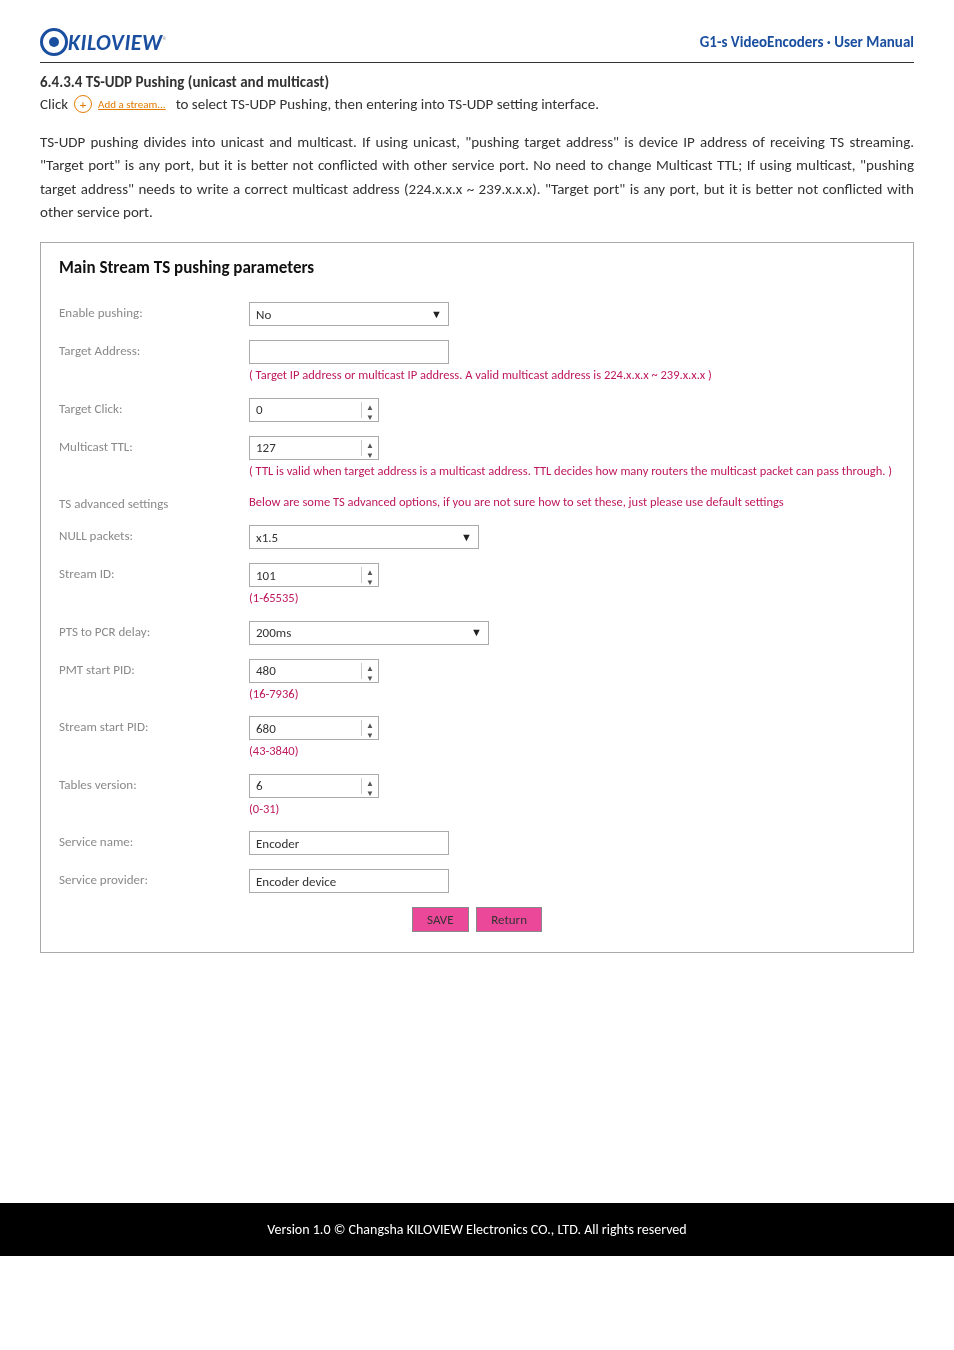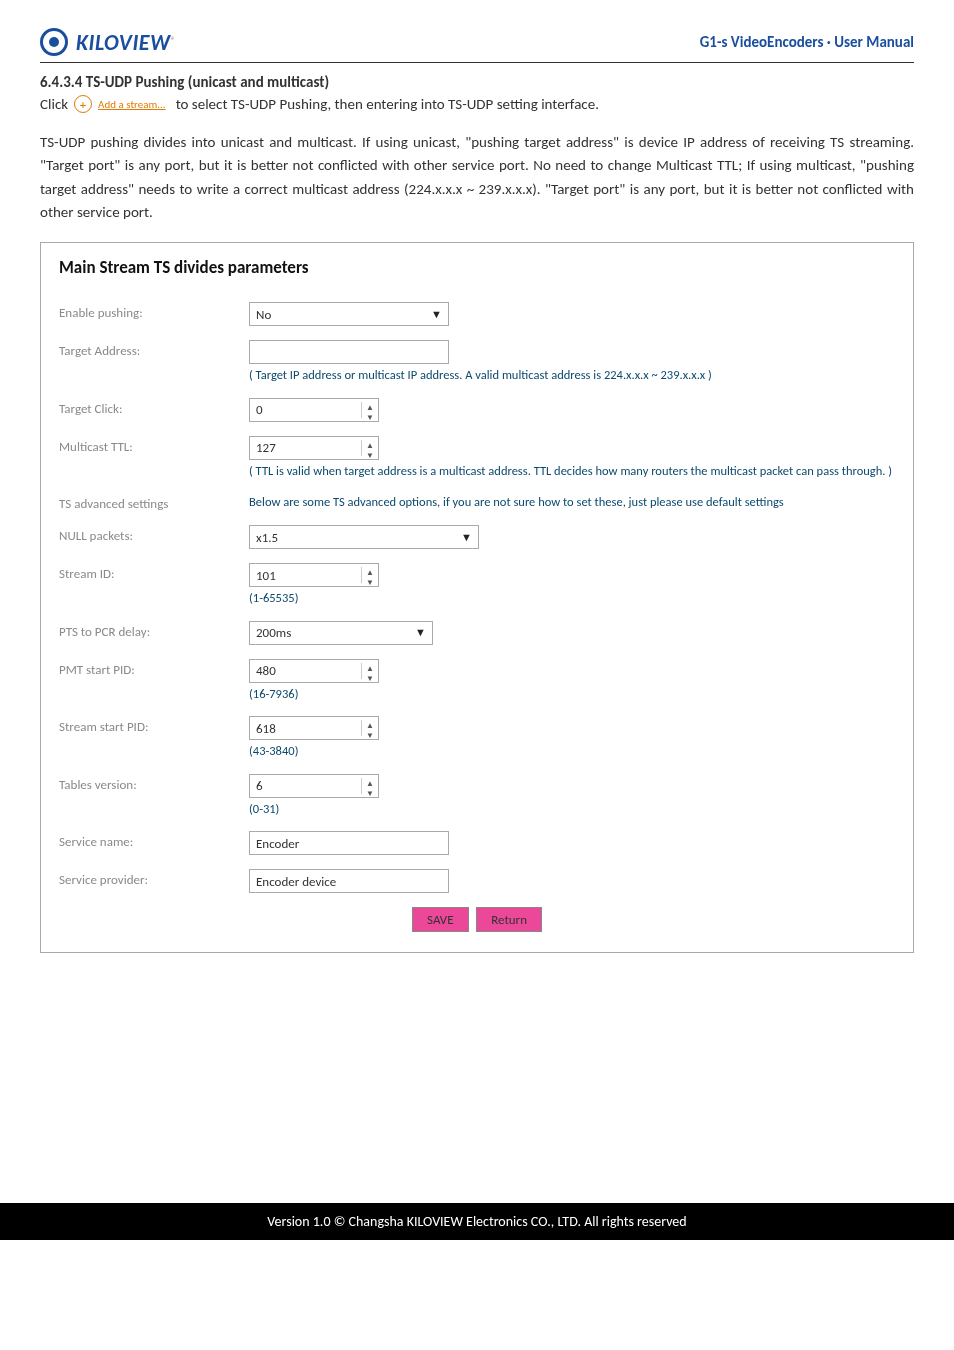--- a/index.html
+++ b/index.html
@@ -15,21 +15,21 @@
   }
   .top-bar {
     display: flex;
     justify-content: space-between;
     align-items: center;
     padding: 8px 0 4px 0;
   }
   .logo {
     display: flex;
     align-items: center;
-    gap: 8px;
+    gap: 0;
   }
   .logo-mark {
     width: 28px; height: 28px;
     border: 3px solid #1a4fa0;
     border-radius: 50%;
     position: relative;
   }
   .logo-mark::after {
     content: "";
     position: absolute;
@@ -136,21 +136,21 @@
     height: 100%;
   }
   .spin span {
     font-size: 8px;
     line-height: 1;
     padding: 1px 4px;
     color: #555;
   }
   .caret { color: #222; font-size: 11px; }
   .hint {
-    color: #0c4a6e;
+    color: #be185d;
     font-size: 12.5px;
     line-height: 1.4;
     margin-top: 2px;
   }
   .btn-row {
     text-align: center;
     margin-top: 14px;
   }
   .btn {
     display: inline-block;
@@ -158,21 +158,21 @@
     background: #ec4899;
     padding: 4px 14px;
     font-size: 13px;
     margin: 0 2px;
   }
   .footer {
     text-align: center;
     color: #fff;
     background: #000;
     font-size: 14px;
-    padding: 10px 0;
+    padding: 18px 0;
     margin-top: 180px;
   }
 </style>
 </head>
 <body>
 
 <div class="page">
   <div class="top-bar">
     <div class="logo">
       <span class="logo-mark"></span>
@@ -189,21 +189,21 @@
   <div class="click-line">
     <span>Click</span>
     <span class="add-icon">+</span>
     <span class="add-link">Add a stream...</span>
     <span>to select TS-UDP Pushing, then entering into TS-UDP setting interface.</span>
   </div>
 
   <div class="body-text">TS-UDP pushing divides into unicast and multicast. If using unicast, "pushing target address" is device IP address of receiving TS streaming. "Target port" is any port, but it is better not conflicted with other service port. No need to change Multicast TTL; If using multicast, "pushing target address" needs to write a correct multicast address (224.x.x.x ~ 239.x.x.x). "Target port" is any port, but it is better not conflicted with other service port.</div>
 
   <div class="panel">
-    <div class="panel-title">Main Stream TS divides parameters</div>
+    <div class="panel-title">Main Stream TS pushing parameters</div>
 
     <div class="form-row">
       <div class="form-label">Enable pushing:</div>
       <div class="form-value">
         <div class="select-box">
           <span>No</span>
           <span class="caret">▼</span>
         </div>
       </div>
     </div>
@@ -272,21 +272,21 @@
               <span>▼</span>
             </span>
         </div>
         <div class="hint">(1-65535)</div>
       </div>
     </div>
 
     <div class="form-row">
       <div class="form-label">PTS to PCR delay:</div>
       <div class="form-value">
-        <div class="select-box" style="width:184px;">
+        <div class="select-box" style="width:240px;">
           <span>200ms</span>
           <span class="caret">▼</span>
         </div>
       </div>
     </div>
 
     <div class="form-row">
       <div class="form-label">PMT start PID:</div>
       <div class="form-value">
         <div class="num-box">
@@ -297,21 +297,21 @@
             </span>
         </div>
         <div class="hint">(16-7936)</div>
       </div>
     </div>
 
     <div class="form-row">
       <div class="form-label">Stream start PID:</div>
       <div class="form-value">
         <div class="num-box">
-          <span>618</span>
+          <span>680</span>
           <span class="spin">
               <span>▲</span>
               <span>▼</span>
             </span>
         </div>
         <div class="hint">(43-3840)</div>
       </div>
     </div>
 
     <div class="form-row">

